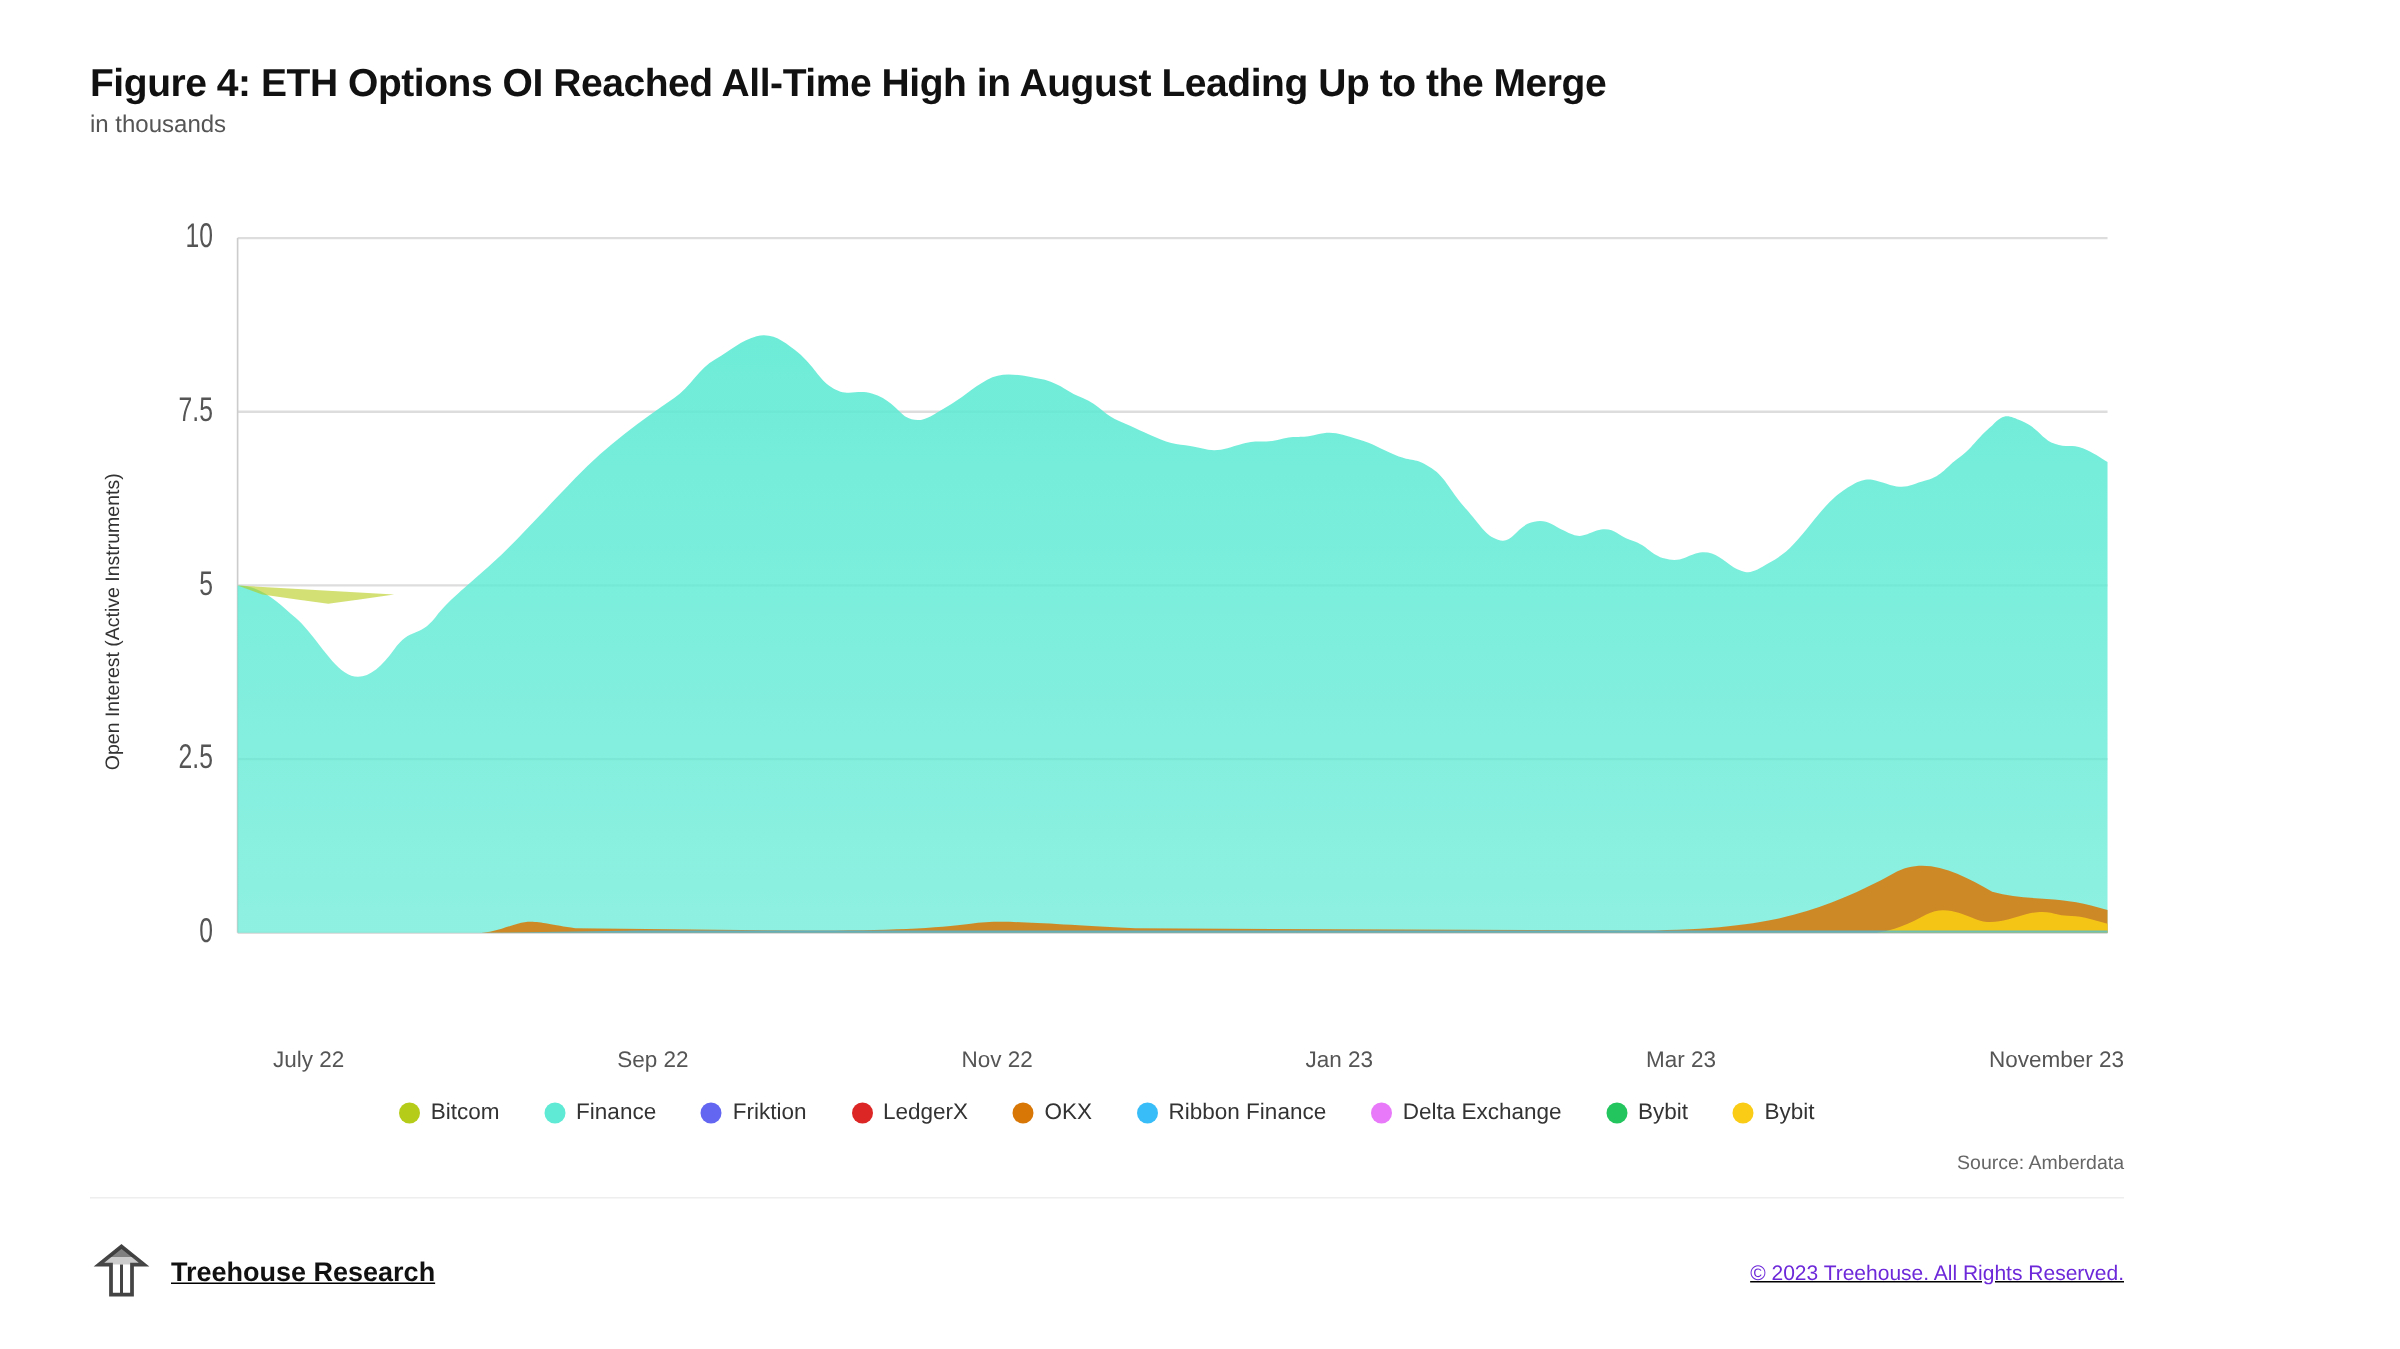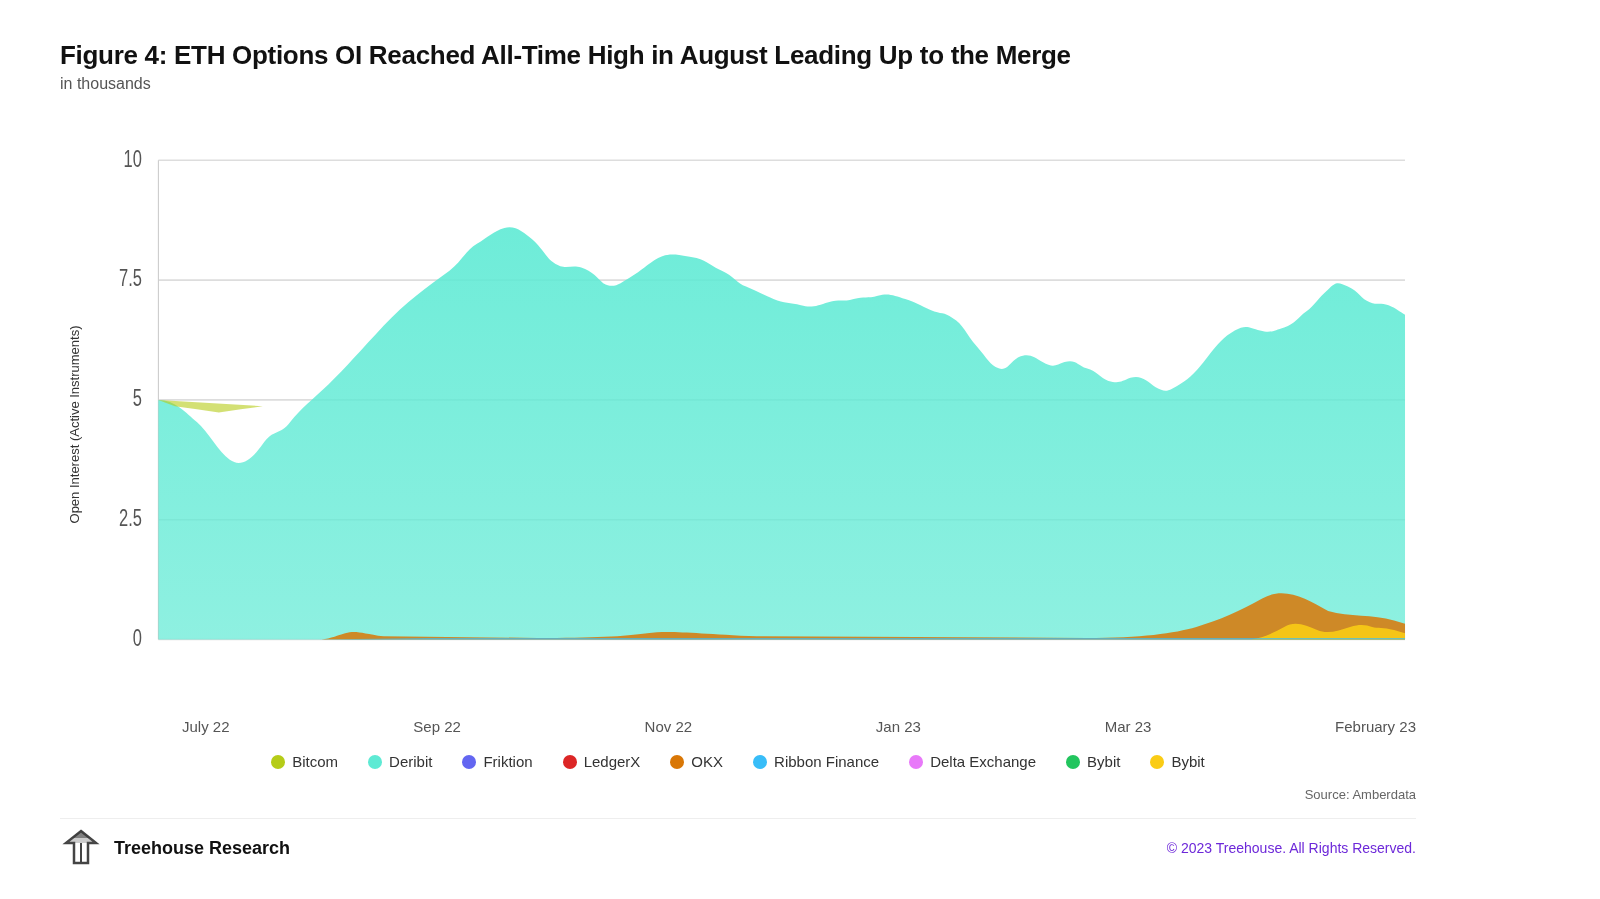--- a/index.html
+++ b/index.html
@@ -105,22 +105,23 @@
       font-size: 13px;
       color: #666;
       margin-top: 8px;
       margin-bottom: 16px;
       text-align: right;
     }
     .footer {
       display: flex;
       align-items: center;
       justify-content: space-between;
-      padding-top: 8px;
+      padding-top: 28px;
       border-top: 1px solid #eee;
+      text-decoration: underline;
     }
     .footer-left {
       display: flex;
       align-items: center;
       gap: 12px;
     }
     .footer-logo {
       width: 42px;
       height: 42px;
     }
@@ -276,33 +277,33 @@
           " fill="#b5cc18" opacity="0.6"></path>
         </svg>
       </div>
 
       <div class="x-axis-labels">
         <span class="x-axis-label">July 22</span>
         <span class="x-axis-label">Sep 22</span>
         <span class="x-axis-label">Nov 22</span>
         <span class="x-axis-label">Jan 23</span>
         <span class="x-axis-label">Mar 23</span>
-        <span class="x-axis-label">February 23</span>
+        <span class="x-axis-label">November 23</span>
       </div>
     </div>
   </div>
 
   <div class="legend-container" id="legend-container">
   <div class="legend-item">
         <div class="legend-dot" style="background-color: rgb(181, 204, 24);"></div>
         <span class="legend-label">Bitcom</span>
       </div>
       <div class="legend-item">
         <div class="legend-dot" style="background-color: rgb(94, 234, 212);"></div>
-        <span class="legend-label">Deribit</span>
+        <span class="legend-label">Finance</span>
       </div>
       <div class="legend-item">
         <div class="legend-dot" style="background-color: rgb(99, 102, 241);"></div>
         <span class="legend-label">Friktion</span>
       </div>
       <div class="legend-item">
         <div class="legend-dot" style="background-color: rgb(220, 38, 38);"></div>
         <span class="legend-label">LedgerX</span>
       </div>
       <div class="legend-item">

